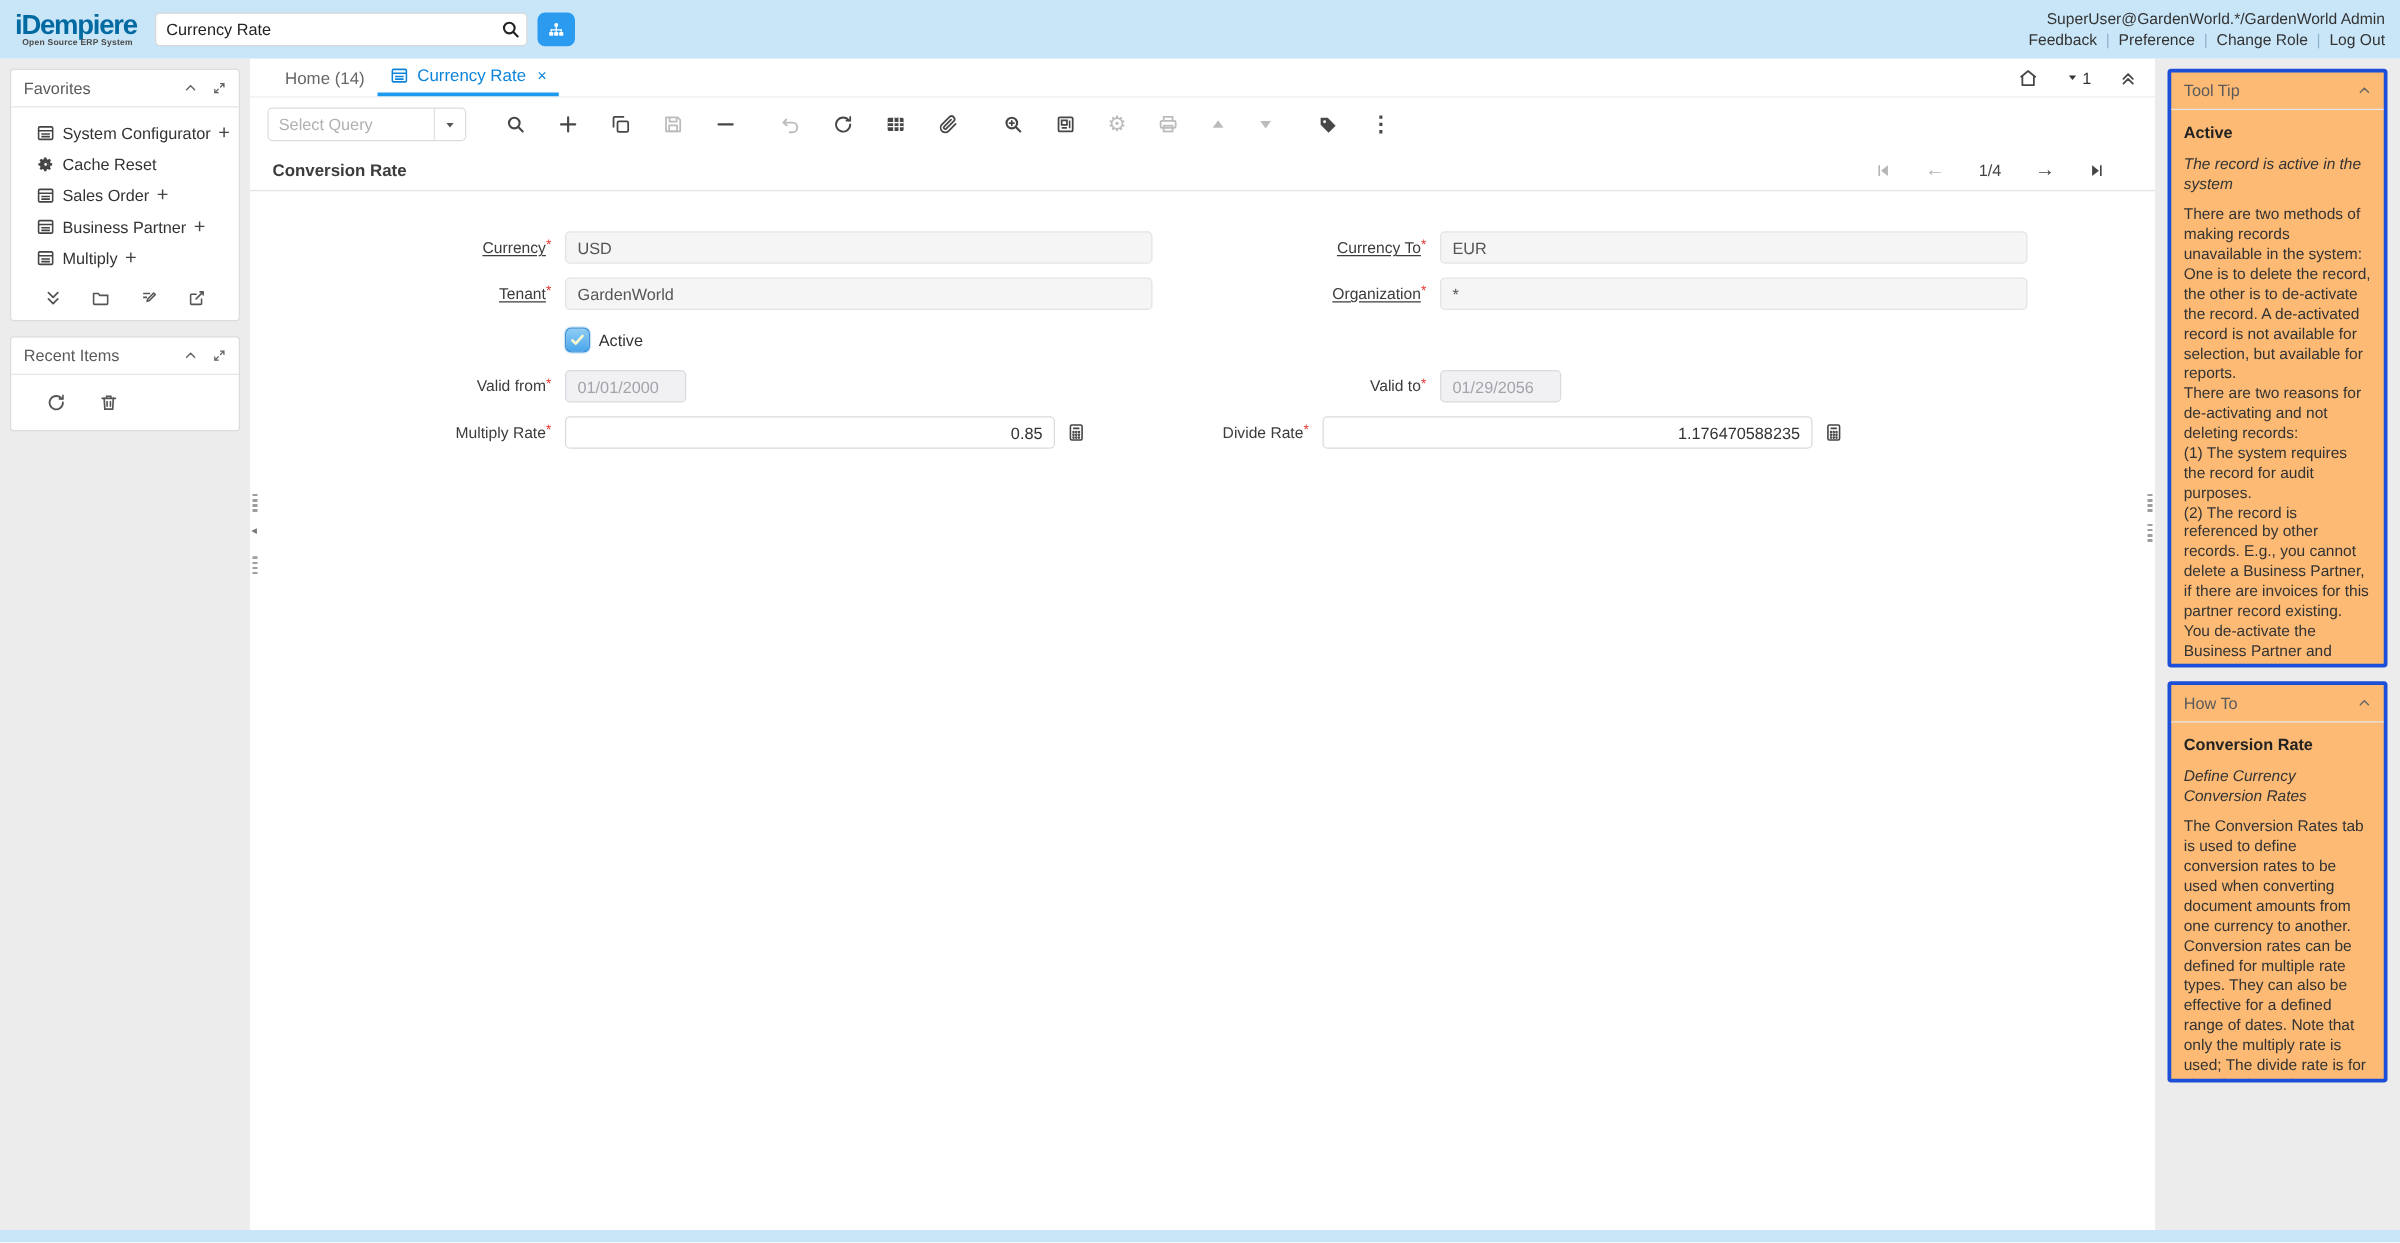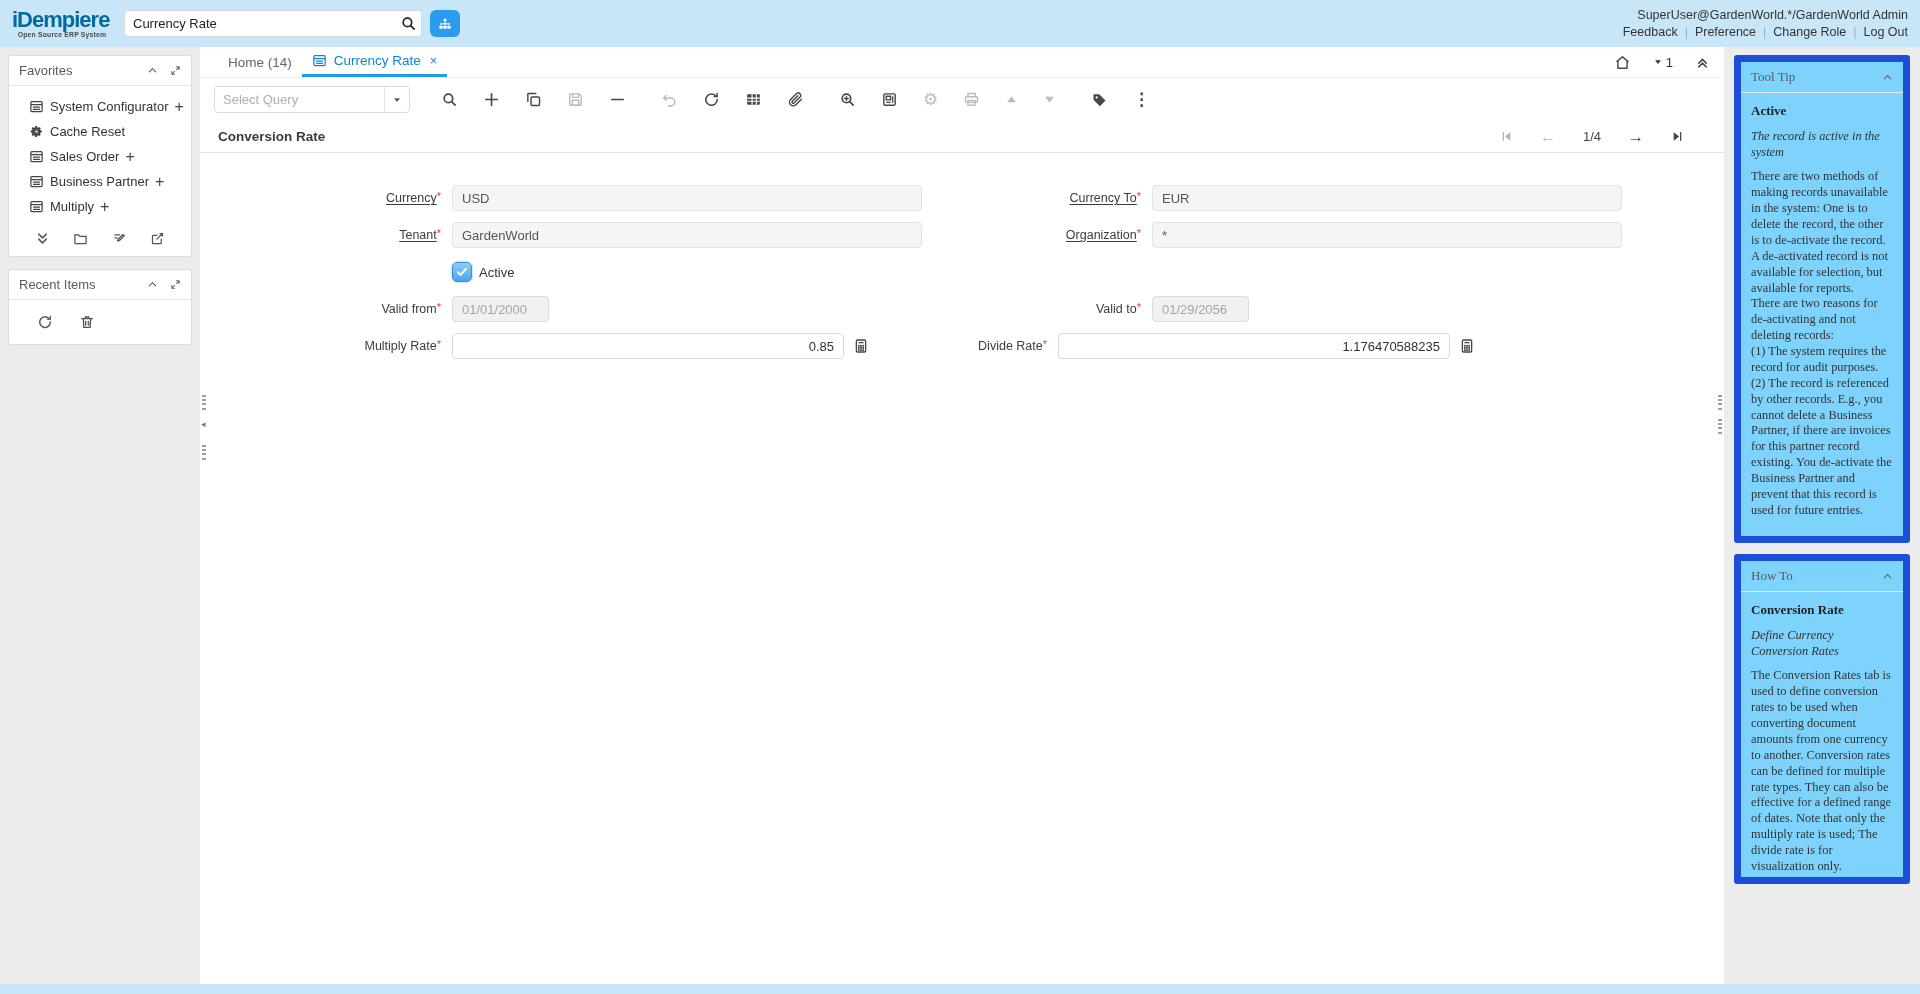--- a/index.html
+++ b/index.html
@@ -36,21 +36,21 @@
   
   .main { background:#fff; position:relative; overflow:hidden; }
   .tabrow { display:flex; align-items:stretch; height:31px; border-bottom:1px solid #f0f0f0; padding:0 14px 0 18px; }
   .tab { display:flex; align-items:center; gap:7px; font-size:13.5px; color:#666; padding:0 10px; cursor:pointer; }
   .tab.active { color:#0d84d9; border-bottom:3px solid #1e9bec; font-weight:normal; }
   .tab .x { font-size:13px; color:#0d84d9; margin-left:2px; cursor:pointer; }
   .tabrow-right { margin-left:auto; display:flex; align-items:center; gap:22px; color:#555; }
   .winsel { display:flex; align-items:center; gap:3px; font-size:13px; color:#333; cursor:pointer; }
 
   .toolbar { display:flex; align-items:center; padding:8px 14px 9px 14px; gap:25px; }
-  .selq { display:flex; align-items:center; height:27px; width:196px; border:1px solid #dcdcdc; border-radius:4px; background:#fff; margin-right:6px; }
+  .selq { display:flex; align-items:center; height:27px; width:159px; border:1px solid #dcdcdc; border-radius:4px; background:#fff; margin-right:6px; }
   .selq input { border:none; outline:none; flex:1; padding:0 8px; font-size:13px; font-family:inherit; color:#333; background:transparent; min-width:0; }
   .selq input::placeholder { color:#b0b0b0; }
   .selq .dd { width:25px; align-self:stretch; border-left:1px solid #e2e2e2; display:flex; align-items:center; justify-content:center; color:#555; cursor:pointer; }
   .tb { color:#474747; cursor:pointer; display:flex; align-items:center; }
   .tb.dis { color:#bcbcbc; cursor:default; }
   .tb.glyph { font-size:17px; line-height:17px; }
   .gap-l { margin-left:10px; }
 
   .titlerow { display:flex; align-items:center; padding:7px 16px 8px 18px; border-bottom:1px solid #e3e3e3; }
   .rec-title { font-size:13.5px; font-weight:bold; color:#3c3c3c; }
@@ -72,21 +72,21 @@
   .fld.num { background:#fff; border-color:#dadada; color:#333; text-align:right; width:392px; }
   .calc { margin-left:9px; color:#444; cursor:pointer; display:flex; }
   .chk { width:20px; height:20px; border-radius:5px; border:1px solid #3b8fd4; background:linear-gradient(#8ecdf5,#4aa6ec); display:flex; align-items:center; justify-content:center; cursor:pointer; box-shadow:0 0 0 1px rgba(120,190,240,.35); }
   .chklabel { margin-left:7px; font-size:13px; color:#333; }
 
   .grip { position:absolute; width:4px; height:15px; background:repeating-linear-gradient(#9e9e9e 0 2px, transparent 2px 4.2px); }
   .grip-arrow { position:absolute; font-size:9px; color:#777; }
 
   
   .right { background:#ececec; padding:8px 10px; overflow:hidden; }
-  .helpcard { background:#7dd3fc; border:7px solid #1d4ed8; border-radius:3px; margin-bottom:11px;font-family:Liberation Serif, serif; }
+  .helpcard { background:#fdba74; border:3px solid #1d4ed8; border-radius:3px; margin-bottom:11px; }
   .help-body { padding:10px 10px 12px 10px; font-size:12.4px; line-height:1.28; color:#333; overflow:hidden; }
   .help-body h3 { font-size:13px; margin-bottom:9px; color:#222; }
   .help-sub { font-style:italic; margin-bottom:9px; }
   .help-text { white-space:pre-line; }
   .tt-body { height:443px; }
   .ht-body { height:285px; }
 
   
   .footer { grid-column:1/4; background:#c9e6f9; }
 

